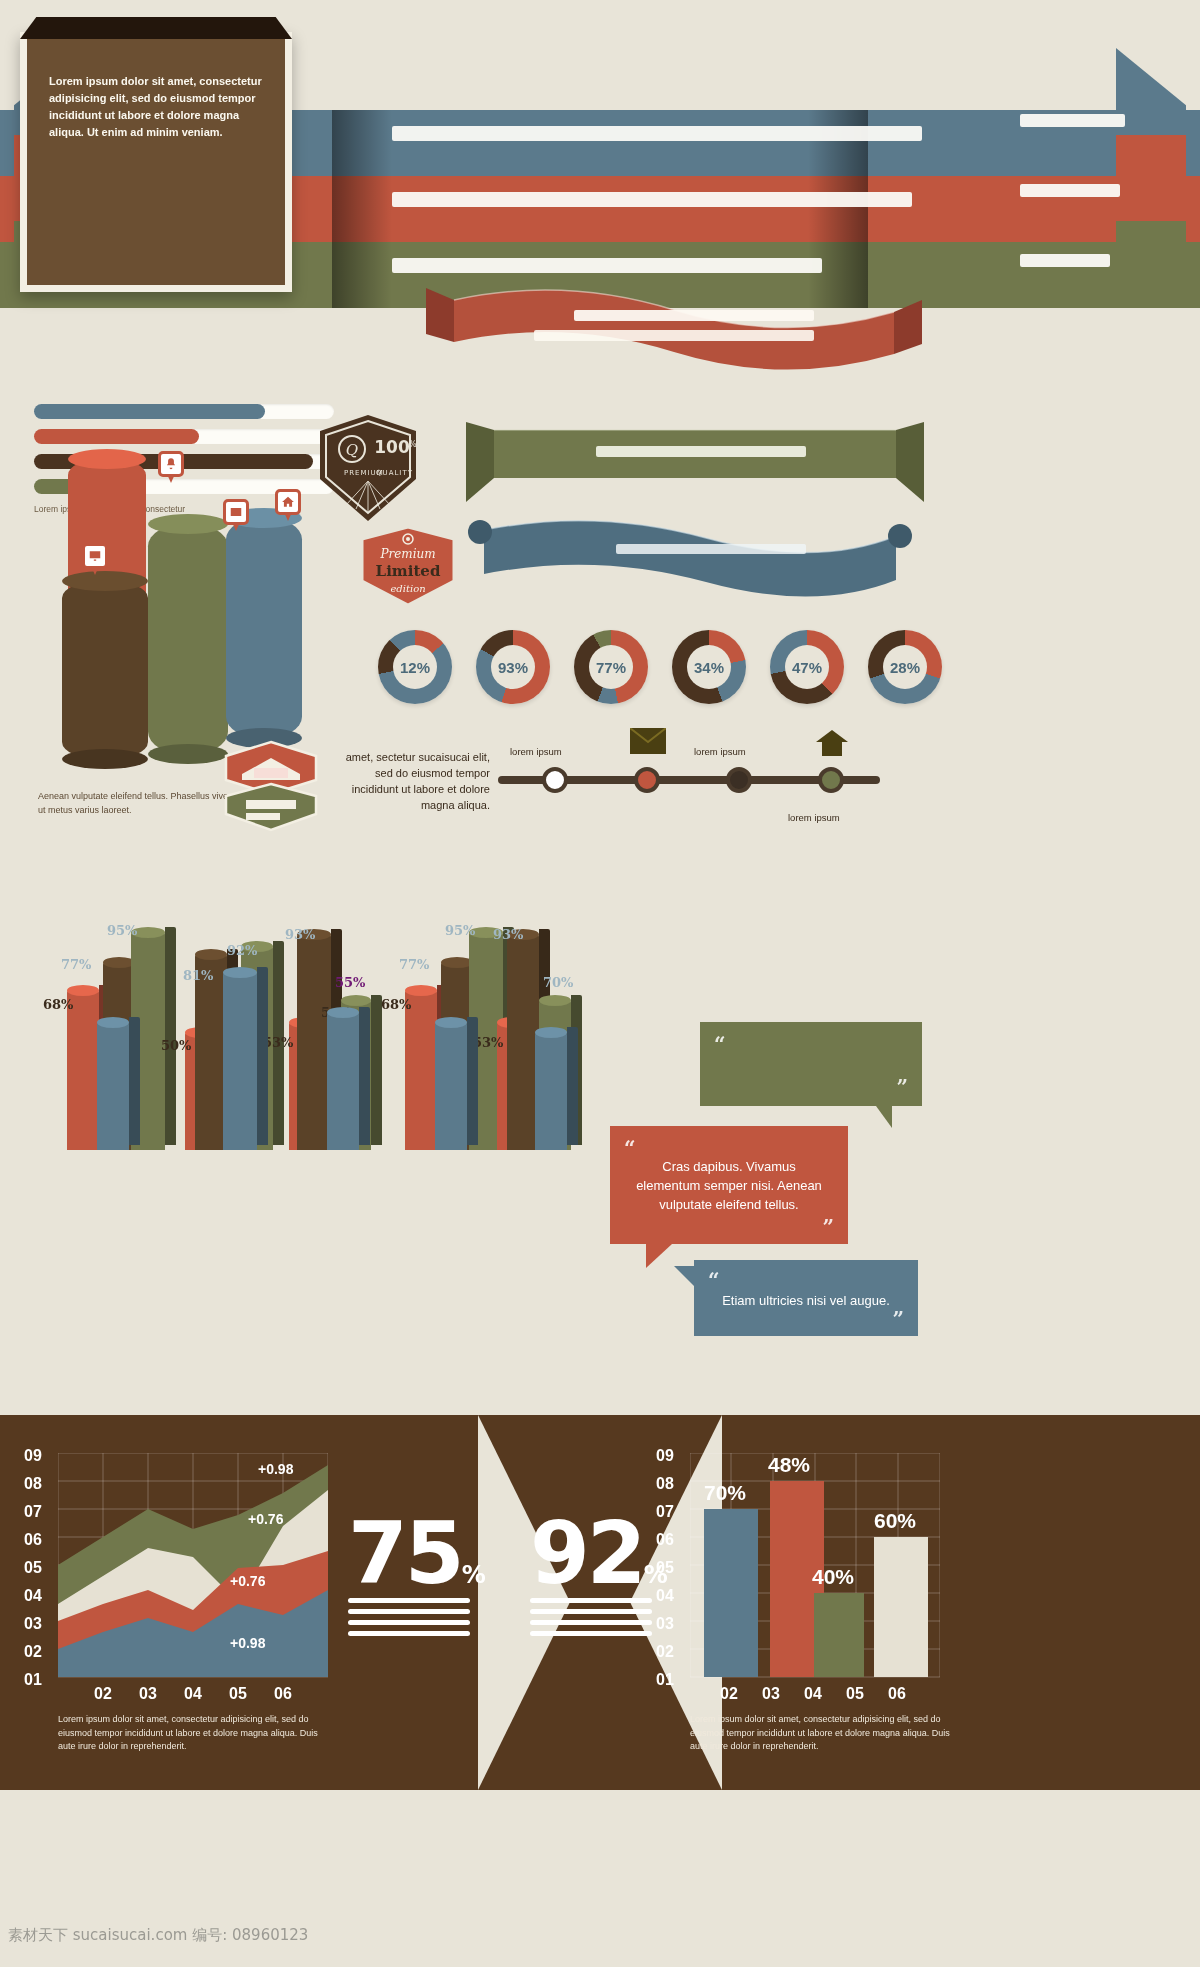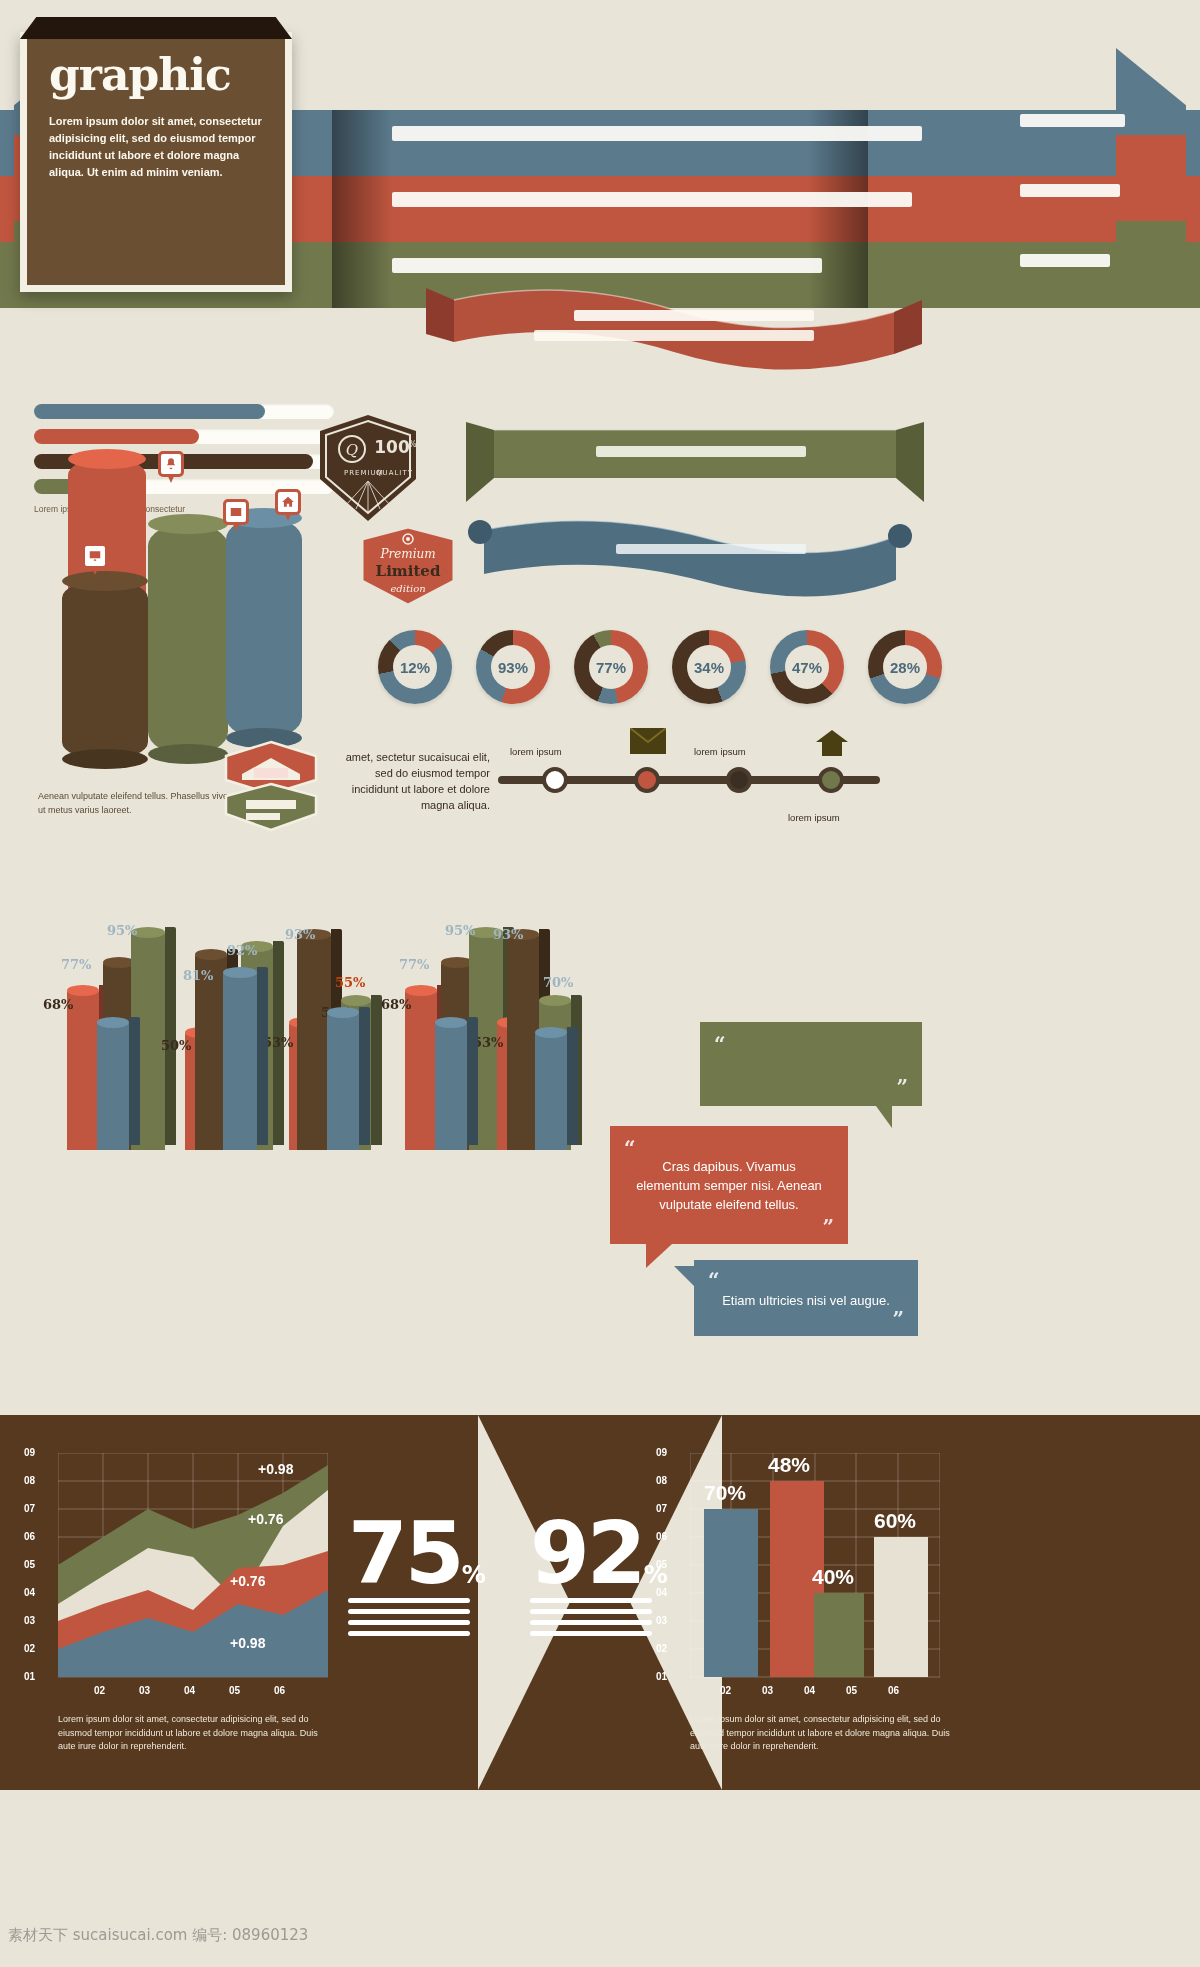--- a/index.html
+++ b/index.html
@@ -110,21 +110,21 @@
   .notch-l { position:absolute; left:478px; top:0; width:0; height:0;
              border-top:187px solid transparent; border-bottom:188px solid transparent; border-left:92px solid #e8e4d8; }
   .notch-r { position:absolute; left:630px; top:0; width:0; height:0;
              border-top:187px solid transparent; border-bottom:188px solid transparent; border-right:92px solid #e8e4d8; }
   .bigpct { position:absolute; color:#fff; font-family:"DejaVu Sans", sans-serif; font-weight:bold; }
   .bigpct .num { font-size:86px; line-height:.9; letter-spacing:-3px; }
   .bigpct .sym { font-size:24px; }
   .bigline { height:5px; background:#fff; border-radius:3px; margin-top:6px; }
 
   .chartbox { position:absolute; }
-  .axis-lbl { position:absolute; color:#fff; font-size:10px; font-weight:bold; }
+  .axis-lbl { position:absolute; color:#fff; font-size:16px; font-weight:bold; }
   .cap-text { position:absolute; color:#f0e9dc; font-size:9px; line-height:1.5; }
 
   .footer { position:absolute; left:0; top:1845px; width:1200px; height:122px; background:#56391f;
             display:flex; align-items:flex-start; justify-content:center; padding-top:44px; }
   .footer span { color:#fff; font-size:16px; font-weight:bold; }
   .watermark { position:absolute; left:8px; top:1926px; font-size:15px; color:#9b9a93; font-family:"DejaVu Sans", sans-serif;}
 </style>
 </head>
 <body>
 
@@ -152,21 +152,20 @@
       <div class="hline" style="width:100%;height:13px;"></div>
     </div>
     <div class="hdr-lines" style="left:1020px; top:166px; width:100px;">
       <div class="hline" style="width:100%;height:13px;"></div>
     </div>
     <div class="hdr-lines" style="left:1020px; top:236px; width:90px;">
       <div class="hline" style="width:100%;height:13px;"></div>
     </div>
 
     <div class="hdr-card">
-      <div class="hdr-title2">graphic</div>
       <p>Lorem ipsum dolor sit amet, consectetur adipisicing elit, sed do eiusmod tempor incididunt ut labore et dolore magna aliqua. Ut enim ad minim veniam.</p>
     </div>
   </div>
 
   <div class="prog-wrap">
     <div class="prog-track">
       <div class="prog-fill" style="width:77%;background:#5b7a8c"></div>
     </div>
     <div class="prog-track">
       <div class="prog-fill" style="width:55%;background:#c0563f"></div>
@@ -402,21 +401,21 @@
       <div class="cap" style="top:-5px;background:#5b7a8c"></div>
     </div>
     <div class="bar3" style="left:296px; width:30px; height:150px;">
       <div class="face" style="height:150px;background:#71784c"></div>
         <div class="side" style="height:150px;background:#71784c"></div>
       <div class="cap" style="top:-5px;background:#71784c"></div>
     </div>
     <div class="blabel" style="left:218px; top:130px; color:#3a2b1c;">53%</div>
     <div class="blabel" style="left:240px; top:22px; color:#9fb6c2;">93%</div>
     <div class="blabel" style="left:276px; top:100px; color:#3a2b1c;">50%</div>
-    <div class="blabel" style="left:290px; top:70px; color:#c2410c;">55%</div>
+    <div class="blabel" style="left:290px; top:70px; color:#701a75;">55%</div>
 
     <div class="bar3" style="left:360px; width:32px; height:160px;">
       <div class="face" style="height:160px;background:#c0563f"></div>
         <div class="side" style="height:160px;background:#c0563f"></div>
       <div class="cap" style="top:-5px;background:#c0563f"></div>
     </div>
     <div class="bar3" style="left:396px; width:32px; height:188px;">
       <div class="face" style="height:188px;background:#5a4228"></div>
         <div class="side" style="height:188px;background:#5a4228"></div>
       <div class="cap" style="top:-5px;background:#5a4228"></div>

